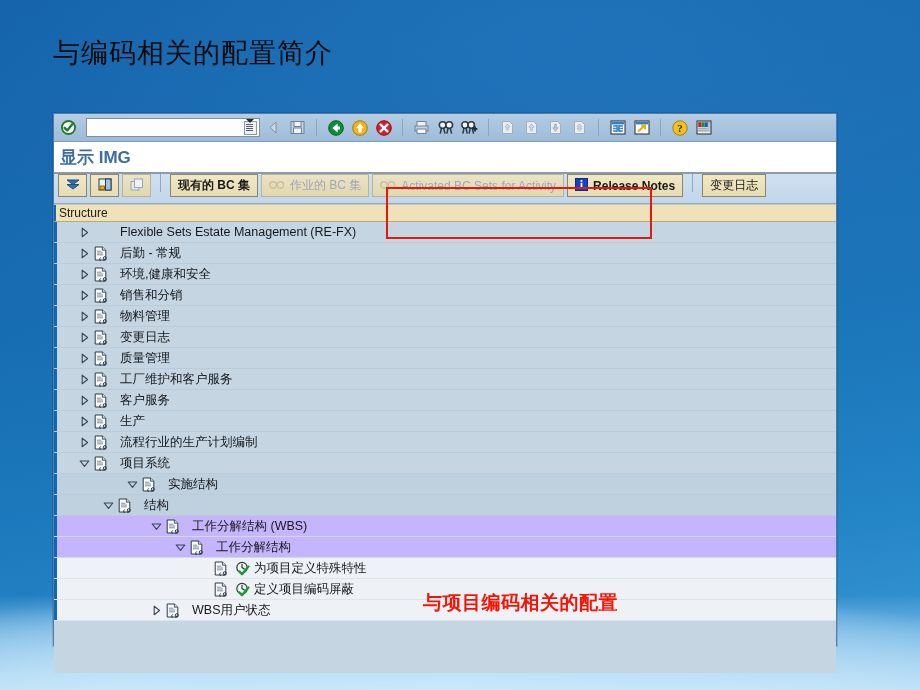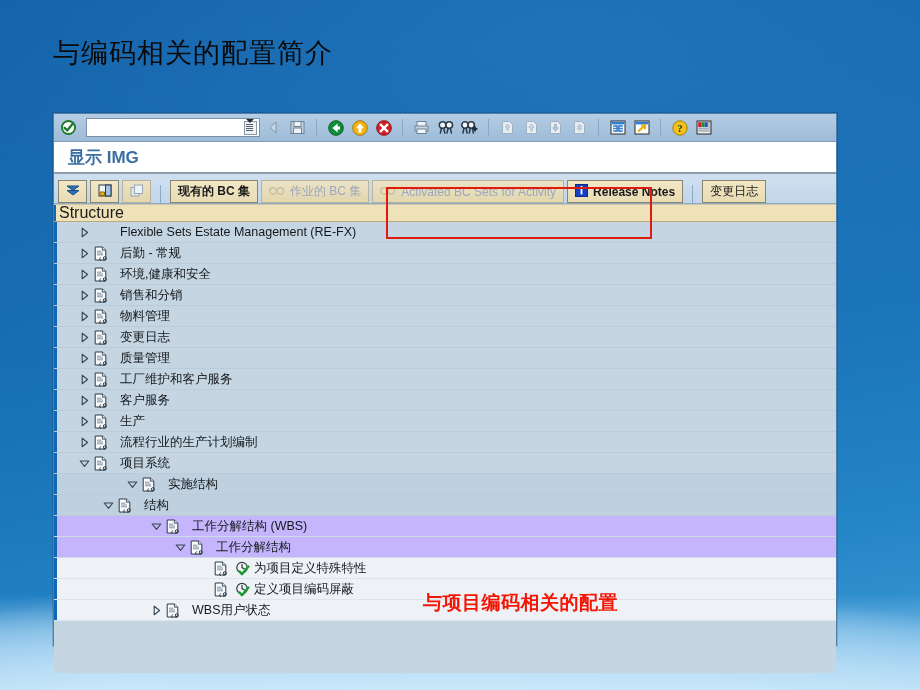--- a/index.html
+++ b/index.html
@@ -51,40 +51,40 @@
     position:relative;
   }
   .cmd-field .dropico:before{content:"";position:absolute;left:1px;top:2px;width:7px;height:1px;background:#55606c;
     box-shadow:0 2px 0 #55606c, 0 4px 0 #55606c, 0 6px 0 #55606c;}
   .cmd-field .dropico:after{content:"";position:absolute;left:1px;top:-3px;border-left:4px solid transparent;border-right:4px solid transparent;border-top:4px solid #2a2a2a;}
   .tbtn{width:21px;height:20px;display:flex;align-items:center;justify-content:center;cursor:default;}
   .tbtn svg{display:block;}
   
   .sap-titlebar{
     height:30px;background:#fff;border-bottom:2px solid #8d9aa8;
-    display:flex;align-items:center;padding-left:14px;
+    display:flex;align-items:center;padding-left:6px;
   }
   .sap-titlebar .t{font-size:17px;font-weight:bold;color:#3c6ea0;font-family:"Liberation Sans",sans-serif;}
   
   .sap-apptoolbar{
     height:29px;background:linear-gradient(180deg,#cfe0f0 0%,#c2d6ea 100%);
-    border-bottom:1px solid #8ea9c4;display:flex;align-items:flex-end;padding:0 4px;gap:3px;
+    border-bottom:1px solid #8ea9c4;display:flex;align-items:flex-start;padding:0 4px;gap:3px;
   }
   .sap-apptoolbar .sep{width:1px;height:18px;background:#8ea9c4;margin:0 6px;}
   .abtn{
     height:21px;border:1px solid #8a8570;background:linear-gradient(180deg,#f2e7c6 0%,#e8dcb4 100%);
     display:flex;align-items:center;gap:5px;padding:0 7px;font-size:12px;color:#1a1a1a;cursor:default;
   }
   .abtn.icononly{padding:0 3px;width:21px;justify-content:center;}
   .abtn.disabled{color:#9aa8bd;border-color:#b8b39c;background:linear-gradient(180deg,#ece2c6 0%,#e3d7ae 100%);}
   .abtn.bold{font-weight:bold;}
   
   .struct-head{
     height:16px;background:#f0e2b8;border-bottom:1px solid #b9a97e;border-top:1px solid #cfc7ad;
-    display:flex;align-items:center;padding-left:5px;font-size:16px;color:#1c1c1c;
+    display:flex;align-items:center;padding-left:5px;font-size:12px;color:#1c1c1c;
     position:relative;
   }
   .struct-head:before{content:"";position:absolute;left:0;top:0;bottom:0;width:2px;background:#1167b5;}
   .tree{background:#c5d5e2;height:451px;position:relative;overflow:hidden;}
   .trow{height:20px;display:flex;align-items:center;position:relative;border-bottom:1px solid #bacbda;}
   .trow.alt{background:#bfd0df;}
   .trow.lite{background:#c4b5fd;border-bottom:1px solid #cfdae4;}
   .trow.pale{background:#eef2f6;border-bottom:1px solid #dde5ec;}
   .trow:before{content:"";position:absolute;left:0;top:0;bottom:0;width:3px;background:#1167b5;}
   .tw{display:inline-block;width:16px;text-align:center;flex:0 0 16px;}

